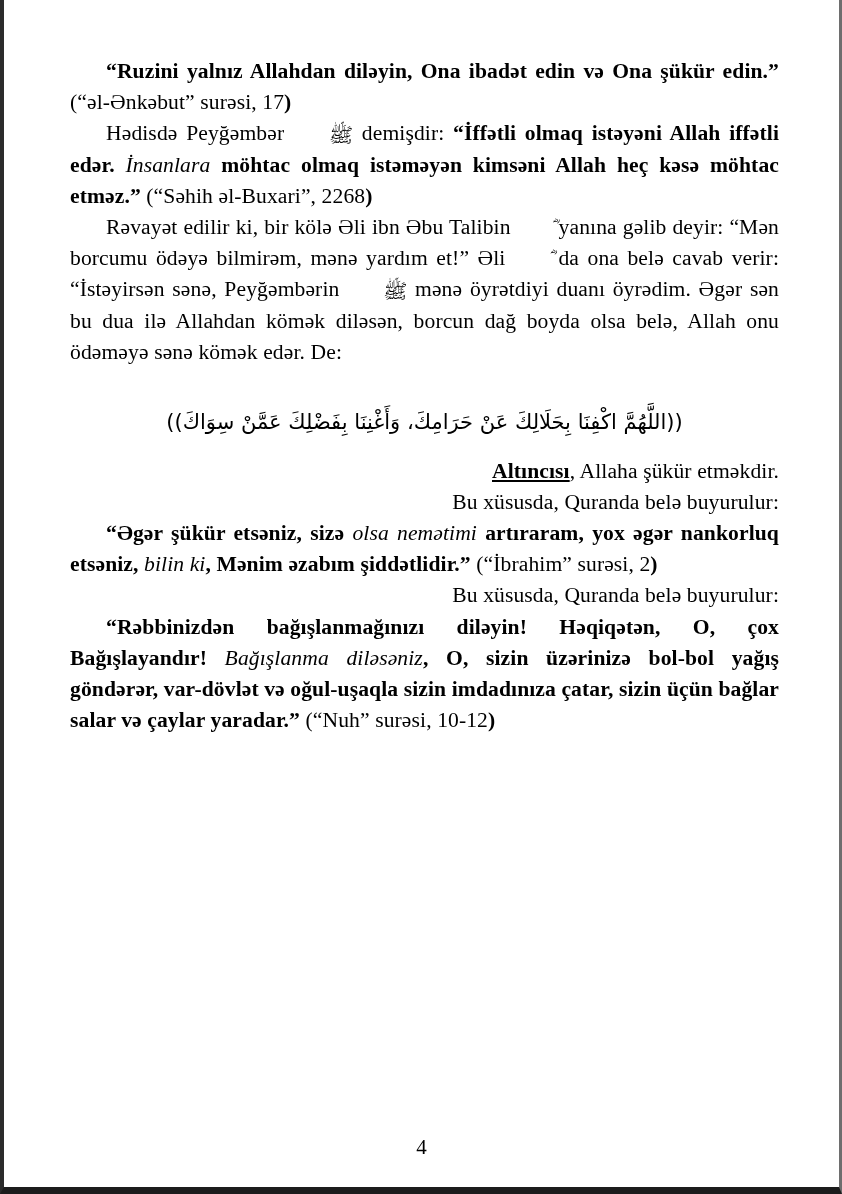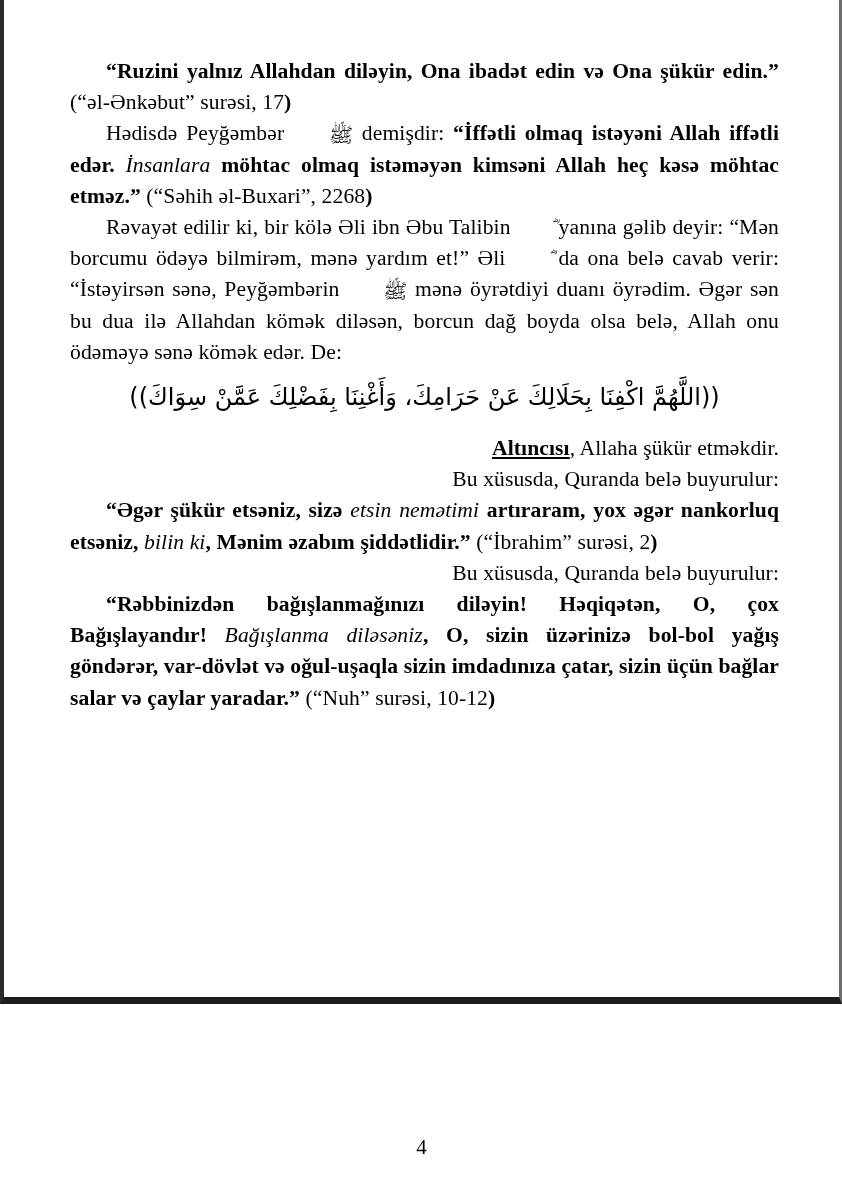--- a/index.html
+++ b/index.html
@@ -13,21 +13,21 @@
     font-family: "Liberation Serif", "DejaVu Serif", serif;
     color: #000000;
     overflow: hidden;
   }
 
   
   .page {
     position: relative;
     box-sizing: border-box;
     width: 842px;
-    height: 1004px;
+    height: 1194px;
     background: #ffffff;
     border-left: 4px solid #2b2b2b;
     border-right: 3px solid #6e6e6e;
     border-bottom: 7px solid #1c1c1c;
     border-top: 0;
   }
 
   .content {
     position: absolute;
     left: 66px;
@@ -51,26 +51,26 @@
   
   .b     { font-weight: bold; }
   .bi    { font-weight: normal; font-style: italic; }
   .ub    { font-weight: bold; text-decoration: underline; text-underline-offset: 2px; }
 
   
   .lastline { text-align: right; }
 
   
   .arabic-block {
-    margin: 8px 0 14px 0;
+    margin: 36px 0 14px 0;
     text-align: center;
     direction: rtl;
     unicode-bidi: isolate;
     font-family: "DejaVu Sans", "Liberation Sans", sans-serif;
-    font-size: 24px;
+    font-size: 21px;
     line-height: 1.8;
     white-space: nowrap;
   }
 
   
   .honorific {
     font-family: "DejaVu Sans", "Liberation Sans", sans-serif;
     font-size: 20px;
     line-height: 0;
     display: inline-block;
@@ -111,21 +111,21 @@
 
     <p class="indent lastline">
       <span class="ub">Altıncısı</span><span>, Allaha şükür etməkdir.</span>
     </p>
 
     <p class="indent lastline">
       <span>Bu xüsusda, Quranda belə buyurulur:</span>
     </p>
 
     <p class="indent">
-      <span class="b">“Əgər şükür etsəniz, sizə </span><span class="bi">etsin nemətimi</span><span class="b"> artıraram, yox əgər nankorluq etsəniz, </span><span class="bi">bilin ki</span><span class="b">, Mənim əzabım şiddətlidir.”</span><span> (“İbrahim” surəsi, 2</span><span class="b">)</span>
+      <span class="b">“Əgər şükür etsəniz, sizə </span><span class="bi">olsa nemətimi</span><span class="b"> artıraram, yox əgər nankorluq etsəniz, </span><span class="bi">bilin ki</span><span class="b">, Mənim əzabım şiddətlidir.”</span><span> (“İbrahim” surəsi, 2</span><span class="b">)</span>
     </p>
 
 
     <p class="indent lastline">
       <span>Bu xüsusda, Quranda belə buyurulur:</span>
     </p>
 
 
     <p class="indent">
       <span class="b"> “Rəbbinizdən bağışlanmağınızı diləyin! Həqiqətən, O, çox Bağışlayandır! </span><span class="bi">Bağışlanma diləsəniz</span><span class="b">, O, sizin üzərinizə bol-bol yağış göndərər, var-dövlət və oğul-uşaqla sizin imdadınıza çatar, sizin üçün bağlar salar və çaylar yaradar.”</span><span> (“Nuh” surəsi, 10-12</span><span class="b">)</span>

